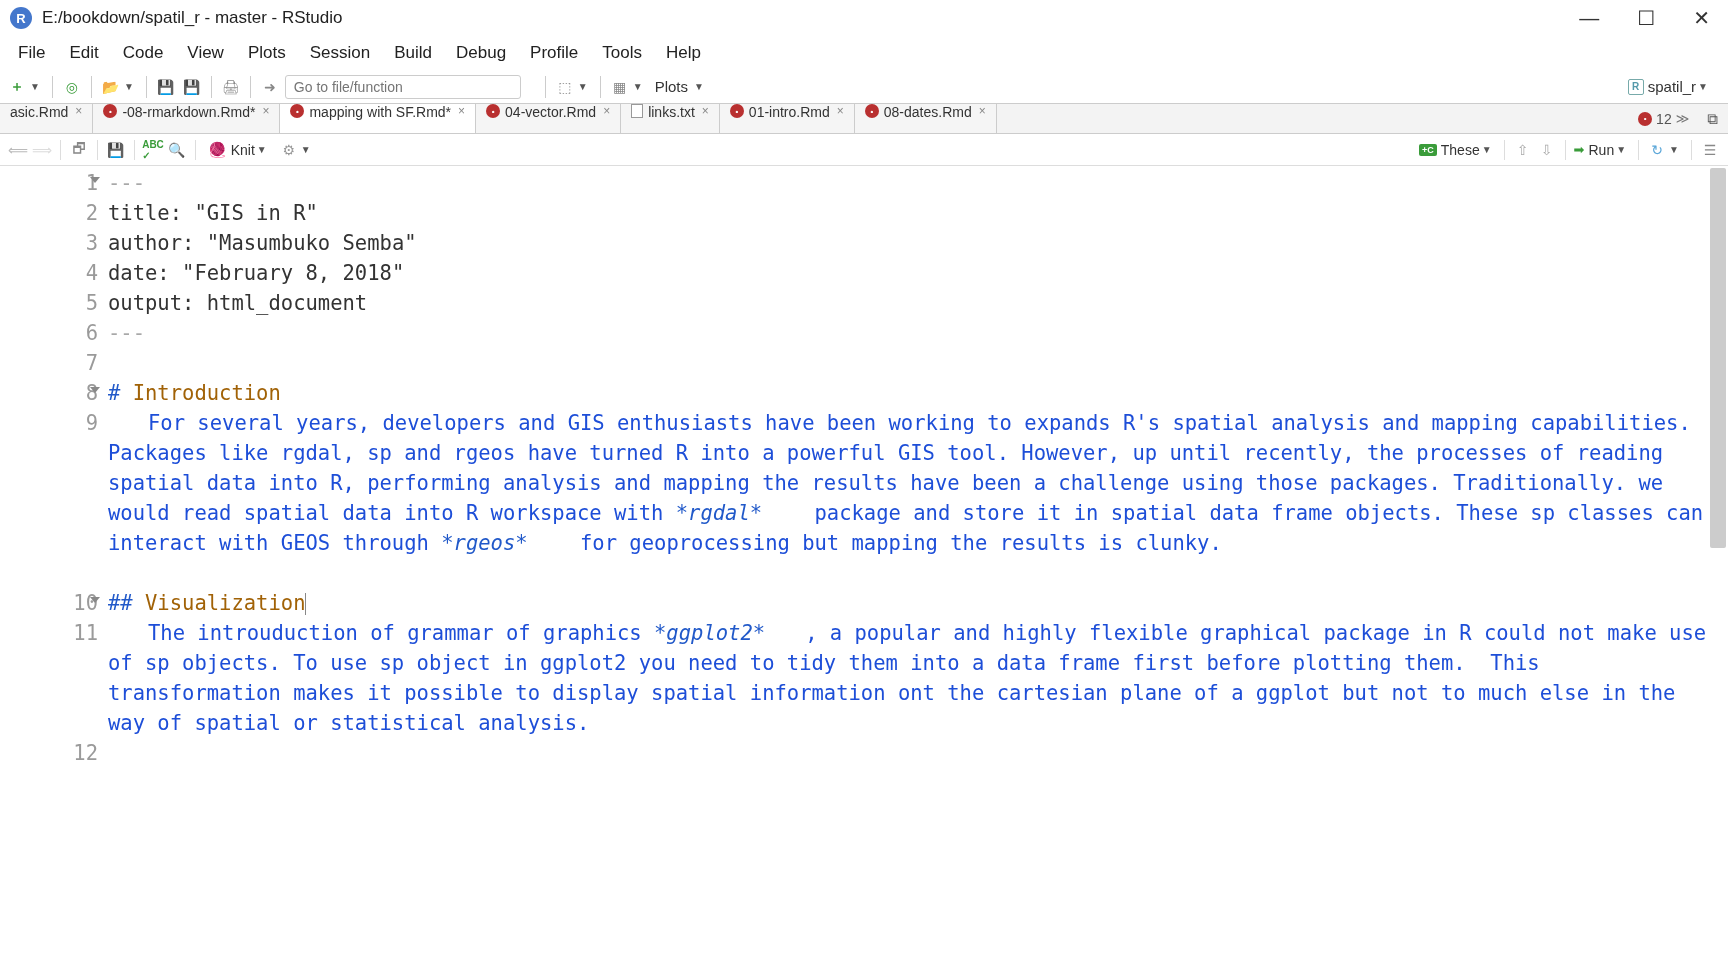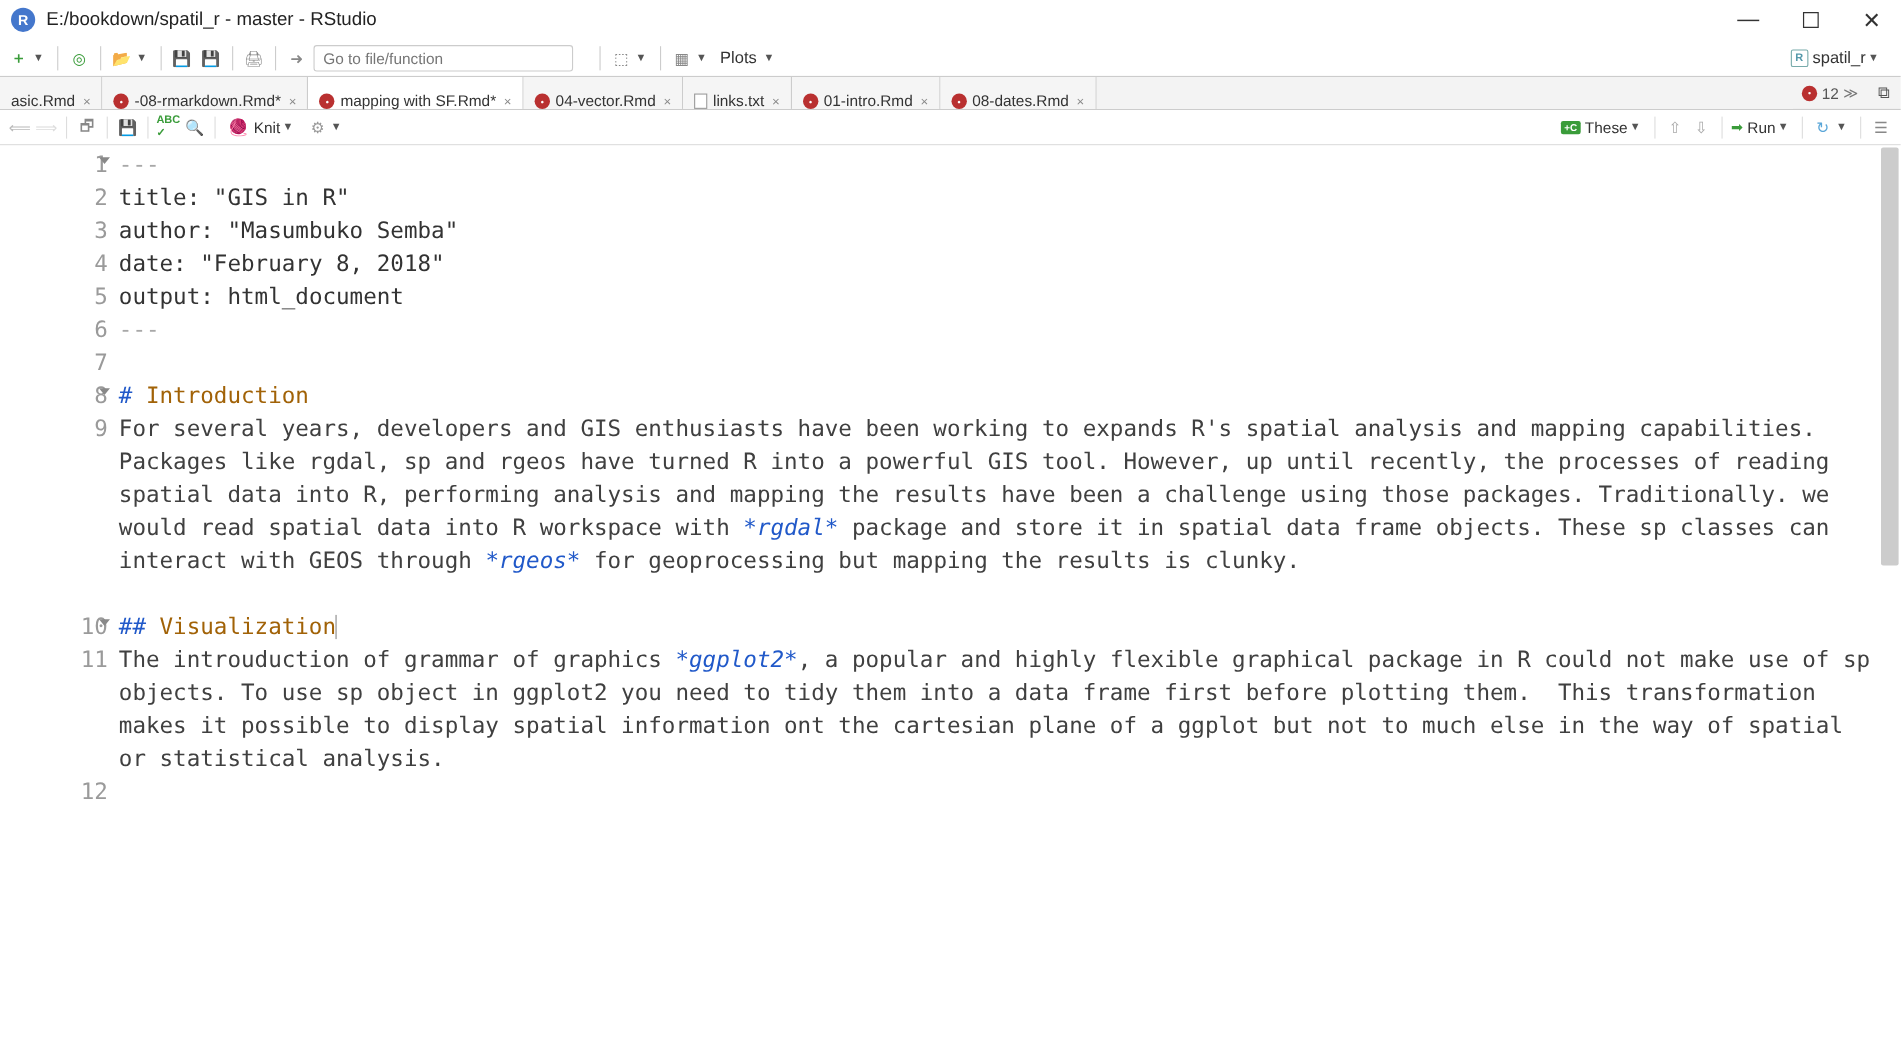--- a/index.html
+++ b/index.html
@@ -50,21 +50,21 @@
   .proj-label .logo2 {
     width: 16px; height: 16px; border: 1px solid #7aa; border-radius: 2px;
     display: inline-flex; align-items: center; justify-content: center;
     color: #59a; font-size: 10px; font-weight: bold;
   }
   .tabs {
     height: 30px; display: flex; align-items: stretch; background: #f3f3f3;
     border-bottom: 1px solid #ccc; font-size: 14px;
   }
   .tab {
-    display: flex; align-items: flex-end; gap: 5px; padding: 0 10px;
+    display: flex; align-items: flex-start; gap: 5px; padding: 0 10px;
     border-right: 1px solid #ccc; cursor: pointer; white-space: nowrap;
     background: #f5f5f5;
   }
   .tab.active { background: #fff; }
   .tab .rmd-icon {
     width: 14px; height: 14px; border-radius: 50%; background: #b93030;
     display: inline-flex; align-items: center; justify-content: center;
     color: #fff; font-size: 8px; font-weight: bold;
   }
   .tab .txt-icon {
@@ -100,21 +100,21 @@
     border-left: 5px solid transparent; border-right: 5px solid transparent;
     border-top: 6px solid #888;
   }
   .code { flex: 1; padding-top: 2px; padding-right: 20px; white-space: pre-wrap; word-wrap: break-word; }
   .code .line { min-height: 30px; color: #333; }
   .fm-delim { color: #a8a8a8; }
   .fm-key { color: #333; }
   .heading { color: #a16207; font-weight: normal; }
   .hash { color: #2159c9; }
   .emph { color: #2159c9; font-style: italic; }
-  .body-text { color: #404040; }
+  .body-text { color: #1d4ed8; margin-left: 40px; }
   .scrollbar {
     position: absolute; right: 2px; top: 2px; width: 16px; height: 380px;
     background: #ccc; border-radius: 2px;
   }
   .cursor-mark { border-right: 1px solid #888; display: inline-block; height: 22px; vertical-align: text-bottom;}
 </style>
 </head>
 <body>
 
 <div class="window">
@@ -122,20 +122,33 @@
   <div class="titlebar">
     <span class="logo">R</span>
     <span class="title">E:/bookdown/spatil_r - master - RStudio</span>
     <div class="win-controls">
       <span>—</span>
       <span>☐</span>
       <span>✕</span>
     </div>
   </div>
 
+  <div class="menubar" id="menubar">
+      <div>File</div>
+      <div>Edit</div>
+      <div>Code</div>
+      <div>View</div>
+      <div>Plots</div>
+      <div>Session</div>
+      <div>Build</div>
+      <div>Debug</div>
+      <div>Profile</div>
+      <div>Tools</div>
+      <div>Help</div>
+    </div>
 
   <div class="toolbar">
     <span class="tb-icon" style="color:#3a9c3a;font-weight:bold">＋</span>
     <span class="tb-drop">▼</span>
     <span class="tb-sep"></span>
     <span class="tb-icon" style="color:#3a9c3a">◎</span>
     <span class="tb-sep"></span>
     <span class="tb-icon" style="color:#d9a03a">📂</span>
     <span class="tb-drop">▼</span>
     <span class="tb-sep"></span>

